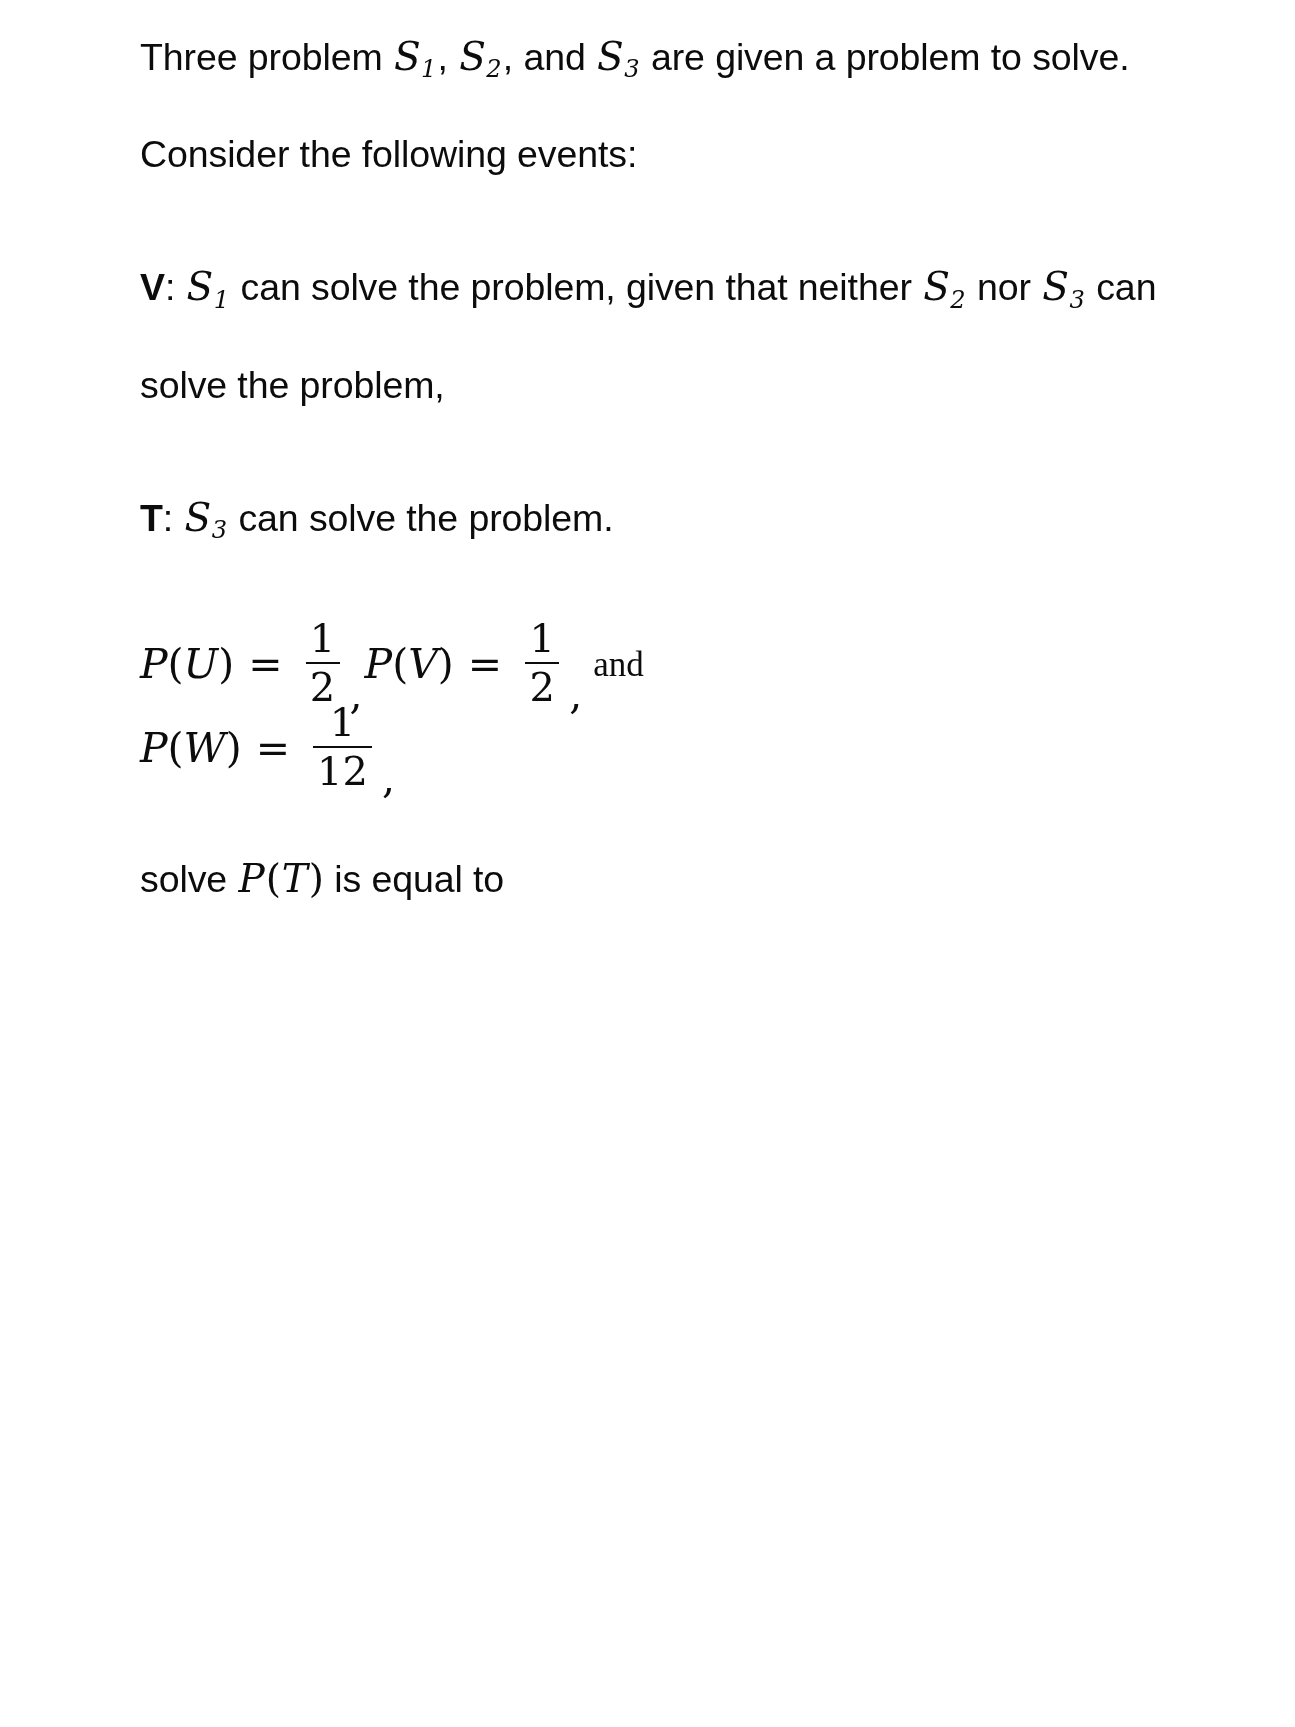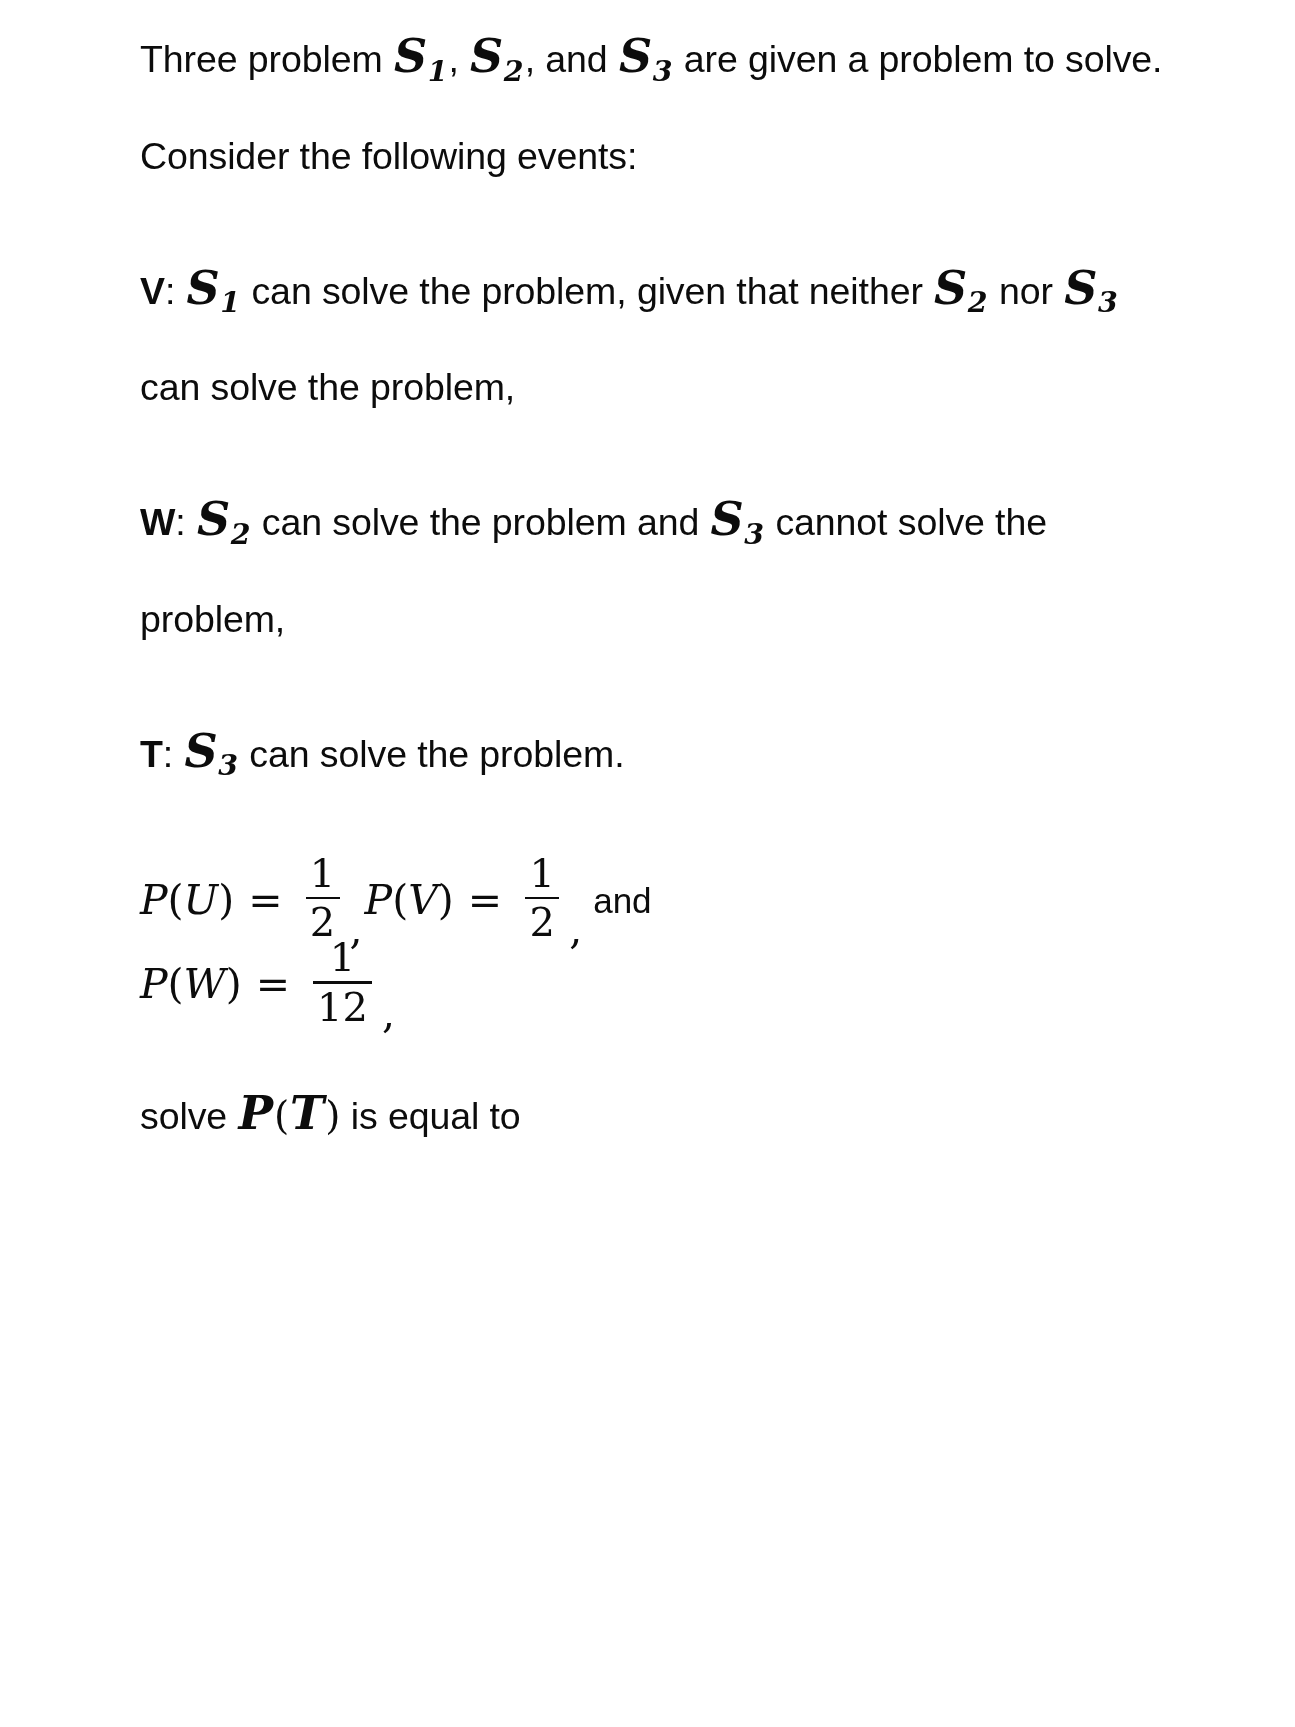--- a/index.html
+++ b/index.html
@@ -34,22 +34,22 @@
     margin: 0 0 47px 0;
     text-align: left;
     white-space: normal;
   }
   .para.tight { margin-bottom: 44px; }
 
   
   .mi {
     font-family: "DejaVu Serif", "Liberation Serif", serif;
     font-style: italic;
-    font-weight: 700;
-    font-size: 46px;
+    font-weight: 400;
+    font-size: 39px;
     letter-spacing: 0;
     padding: 0 1px;
   }
   .mi .sub {
     font-style: italic;
     font-size: 0.62em;
     vertical-align: -0.30em;
     padding-left: 0.5px;
     letter-spacing: 0;
   }
@@ -101,21 +101,21 @@
   .comma {
     font-family: "DejaVu Serif", "Liberation Serif", serif;
     font-style: normal;
     font-size: 41px;
     padding: 0 2px 0 3px;
     align-self: flex-end;
     position: relative;
     top: 6px;
   }
   .andtxt {
-    font-family: Liberation Sans, sans-serif;
+    font-family: Liberation Serif, serif;
     font-size: 35px;
     padding-left: 9px;
     font-style: normal;
   }
 
   
   .frac {
     display: inline-flex;
     flex-direction: column;
     align-items: center;
@@ -153,21 +153,20 @@
 </head>
 <body>
 
 <div class="page">
 
   <p class="para"><span>Three problem </span><span class="mi"><span>S</span><span class="sub">1</span></span><span>, </span><span class="mi"><span>S</span><span class="sub">2</span></span><span>, and </span><span class="mi"><span>S</span><span class="sub">3</span></span><span> are given a problem to solve. Consider the following events:</span></p>
 
 
   <p class="para"><span class="ev">V</span><span>:</span><span> </span><span class="mi"><span>S</span><span class="sub">1</span></span><span> can solve the problem, given that neither </span><span class="mi"><span>S</span><span class="sub">2</span></span><span> nor </span><span class="mi"><span>S</span><span class="sub">3</span></span><span> can solve the problem,</span></p>
 
-  <p class="para"><span class="ev">W</span><span>:</span><span> </span><span class="mi"><span>S</span><span class="sub">2</span></span><span> can solve the problem and </span><span class="mi"><span>S</span><span class="sub">3</span></span><span> cannot solve the problem,</span></p>
 
   <p class="para"><span class="ev">T</span><span>:</span><span> </span><span class="mi"><span>S</span><span class="sub">3</span></span><span> can solve the problem.</span></p>
 
 
   <div class="eqblock">
 
     <div class="eqline first">
       <span class="eqitem">P</span>
         <span class="paren">(</span>
         <span class="eqitem">U</span>

